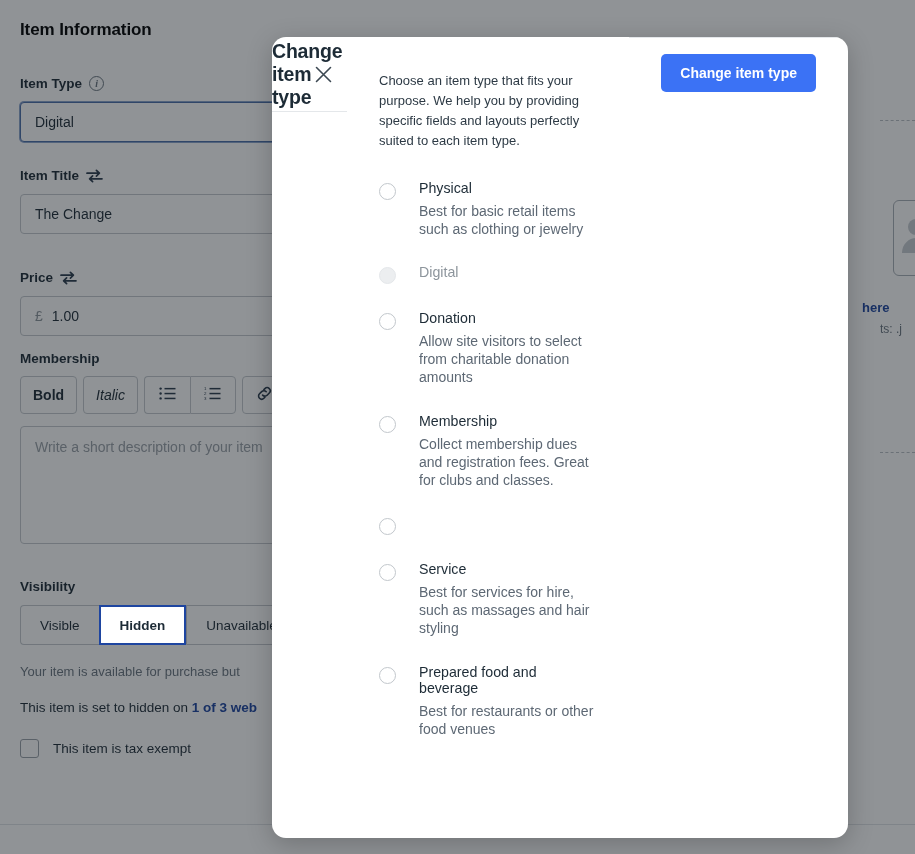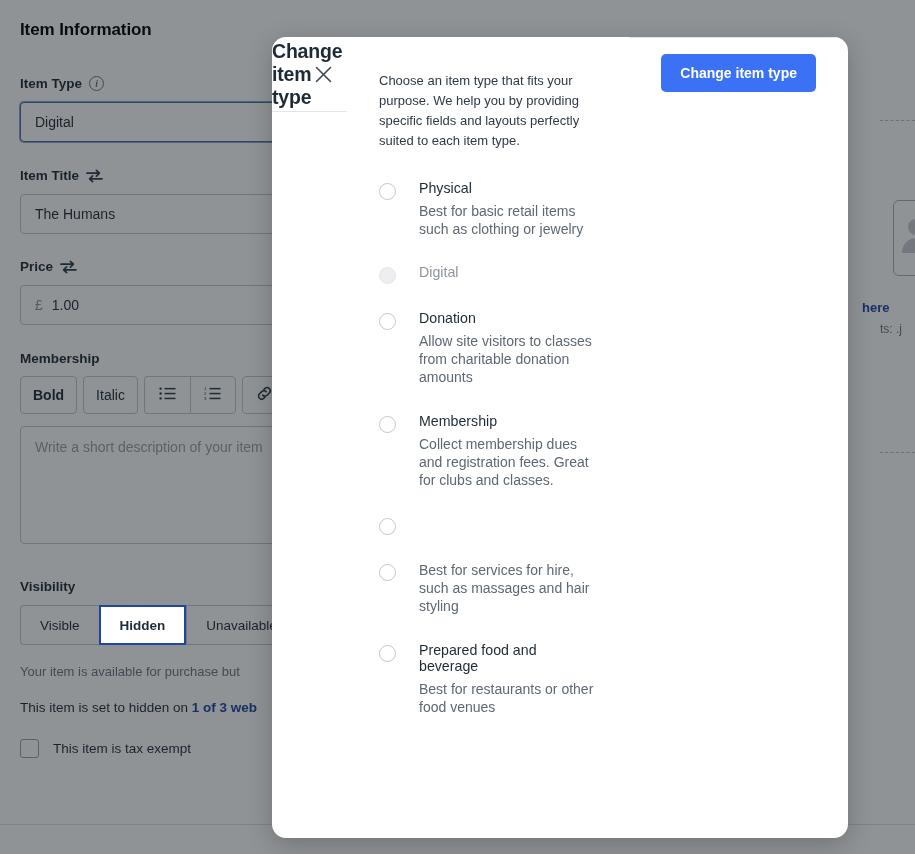--- a/index.html
+++ b/index.html
@@ -324,25 +324,25 @@
       <div class="field-label">
         <span>Item Title</span>
         <span class="swap-icon">
           <svg width="17" height="14" viewBox="0 0 17 14" fill="none">
             <path d="M1 4.2h12.2M10.4 1.3l3 2.9-3 2.9" stroke="#2b3b4d" stroke-width="1.7" stroke-linecap="round" stroke-linejoin="round"></path>
             <path d="M16 9.8H3.8M6.6 12.7l-3-2.9 3-2.9" stroke="#2b3b4d" stroke-width="1.7" stroke-linecap="round" stroke-linejoin="round"></path>
           </svg>
         </span>
       </div>
       <div class="text-input" style="margin-top:11px;">
-        <span>The Humans</span>
-      </div>
-    </div>
-
-    <div style="position:absolute; left:20px; top:259px;">
+        <span>The Change</span>
+      </div>
+    </div>
+
+    <div style="position:absolute; left:20px; top:270px;">
       <div class="field-label">
         <span>Price</span>
         <span class="swap-icon">
           <svg width="17" height="14" viewBox="0 0 17 14" fill="none">
             <path d="M1 4.2h12.2M10.4 1.3l3 2.9-3 2.9" stroke="#2b3b4d" stroke-width="1.7" stroke-linecap="round" stroke-linejoin="round"></path>
             <path d="M16 9.8H3.8M6.6 12.7l-3-2.9 3-2.9" stroke="#2b3b4d" stroke-width="1.7" stroke-linecap="round" stroke-linejoin="round"></path>
           </svg>
         </span>
       </div>
       <div class="text-input" style="margin-top:11px;">
@@ -353,21 +353,21 @@
 
     <div style="position:absolute; left:20px; top:351px;">
       <div class="field-label">
         <span>Membership</span>
       </div>
       <div class="rt-toolbar" style="margin-top:10px;">
         <div class="rt-btn">
           <span style="font-weight:bold;">Bold</span>
         </div>
         <div class="rt-btn">
-          <span style="">Italic</span>
+          <span style="font-style:italic;">Italic</span>
         </div>
         <div class="rt-group">
           <div class="rt-btn">
             <span>
               <svg width="17" height="13" viewBox="0 0 17 13" fill="none">
                 <circle cx="1.6" cy="1.6" r="1.2" fill="#2b3b4d"></circle>
                   <rect x="5.5" y="0.9" width="11" height="1.5" fill="#2b3b4d"></rect>
                 <circle cx="1.6" cy="6.5" r="1.2" fill="#2b3b4d"></circle>
                   <rect x="5.5" y="5.8" width="11" height="1.5" fill="#2b3b4d"></rect>
                 <circle cx="1.6" cy="11.4" r="1.2" fill="#2b3b4d"></circle>
@@ -468,39 +468,40 @@
         <span class="radio disabled"></span>
         <span class="option-text">
           <span class="option-label disabled">Digital</span>
         </span>
       </div>
 
       <div class="option">
         <span class="radio"></span>
         <span class="option-text">
           <span class="option-label">Donation</span>
-          <span class="option-desc">Allow site visitors to classes from charitable donation amounts</span>
+          <span class="option-desc">Allow site visitors to select from charitable donation amounts</span>
         </span>
       </div>
 
       <div class="option">
         <span class="radio"></span>
         <span class="option-text">
           <span class="option-label">Membership</span>
           <span class="option-desc">Collect membership dues and registration fees. Great for clubs and classes.</span>
         </span>
       </div>
 
       <div class="option">
         <span class="radio"></span>
       </div>
 
       <div class="option">
         <span class="radio"></span>
         <span class="option-text">
+          <span class="option-label">Service</span>
           <span class="option-desc">Best for services for hire, such as massages and hair styling</span>
         </span>
       </div>
 
       <div class="option">
         <span class="radio"></span>
         <span class="option-text">
           <span class="option-label">Prepared food and beverage</span>
           <span class="option-desc">Best for restaurants or other food venues</span>
         </span>

